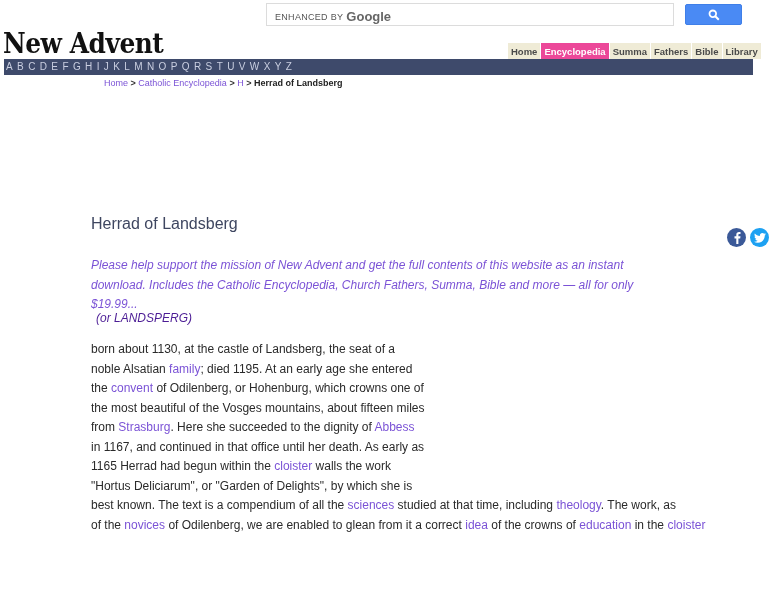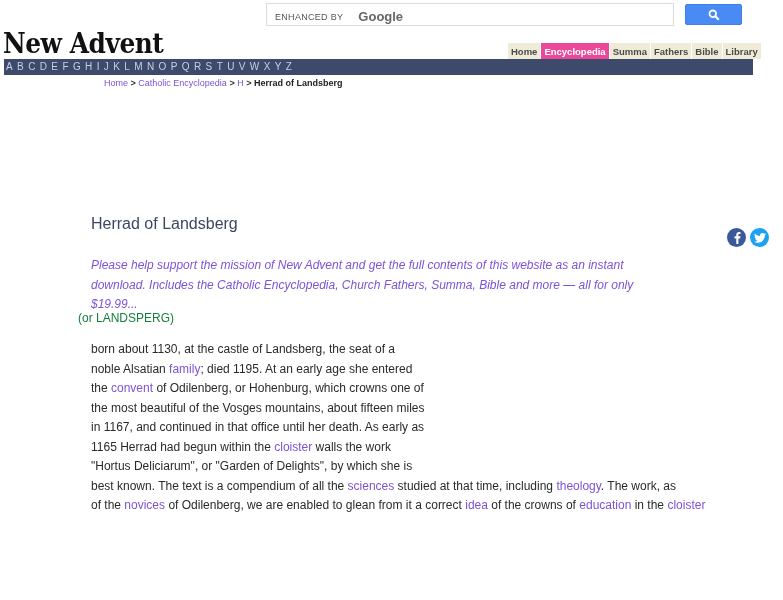--- a/index.html
+++ b/index.html
@@ -2,21 +2,21 @@
 <html><head>
 <meta charset="utf-8">
 <style>
   * { box-sizing: border-box; margin: 0; padding: 0; }
   html, body { width: 783px; height: 600px; overflow: hidden; background: #ffffff; }
   body { font-family: "Liberation Sans", sans-serif; color: #222; position: relative; }
 
   .search-wrap { position: absolute; left: 266px; top: 3px; width: 408px; height: 23px; border: 1px solid #dcdcdc; background: #fff; }
   .search-input { width: 100%; height: 100%; border: none; outline: none; background: transparent; padding-left: 8px; font-family: "Liberation Sans", sans-serif; font-size: 12px; }
   .search-placeholder { position: absolute; left: 8px; top: 4px; font-size: 9px; color: #555; letter-spacing: 0.3px; pointer-events: none; }
-  .search-placeholder .g { font-size: 13px; font-weight: bold; color: #666; letter-spacing: 0; margin-left: 15px; position: relative; top: 1px; }
+  .search-placeholder .g { font-size: 13px; font-weight: bold; color: #666; letter-spacing: 0; margin-left: 3px; position: relative; top: 1px; }
   .search-button { position: absolute; left: 685px; top: 4px; width: 57px; height: 21px; background: #4a8af4; border: 1px solid #3f7fe8; border-radius: 2px; display: flex; align-items: center; justify-content: center; cursor: pointer; }
 
   .logo { position: absolute; left: 3px; top: 28px; font-family: "DejaVu Serif", serif; font-weight: bold; font-size: 27px; color: #111; letter-spacing: -0.5px; line-height: 32px; transform: scaleX(0.92); transform-origin: left; }
 
   .topnav { position: absolute; left: 507px; top: 43px; display: flex; height: 16px; }
   .topnav a { display: block; padding: 1px 3px 0 3px; font-size: 9.5px; font-weight: bold; color: #4a4a4a; background: #efebd6; border-left: 1px solid #fff; text-decoration: none; line-height: 15px; }
   .topnav a.active { background: #ec4899; color: #fff; }
 
   .alphabar { position: absolute; left: 4px; top: 59px; width: 749px; height: 16px; background: #3e4a6b; display: flex; align-items: center; padding-left: 2px; }
   .alphabar a { color: #c9cee0; font-size: 10px; text-decoration: none; margin-right: 4.2px; line-height: 16px; letter-spacing: 0.2px; }
@@ -29,21 +29,21 @@
   .page-title { position: absolute; left: 91px; top: 215px; font-size: 16px; color: #3e4660; font-weight: normal; }
 
   .social { position: absolute; left: 727px; top: 228px; display: flex; gap: 4px; }
   .social .circle { width: 19px; height: 19px; border-radius: 50%; display: flex; align-items: center; justify-content: center; cursor: pointer; }
   .fb { background: #3b5998; }
   .tw { background: #1da1f2; }
 
   .promo { position: absolute; left: 91px; top: 256px; width: 580px; font-size: 12px; font-style: italic; color: #7b53d6; line-height: 19.5px; }
   .promo a { color: #7b53d6; font-weight: normal; text-decoration: none; }
 
-  .alt-name { position: absolute; left: 78px; top: 311px; font-size: 12px; color: #15803d; }
+  .alt-name { position: absolute; left: 96px; top: 311px; font-size: 12px; color: #4c1d95; font-style: italic; }
 
   .article { position: absolute; left: 91px; top: 340px; font-size: 12px; line-height: 19.5px; color: #2a2a2a; }
   .article .line { white-space: nowrap; height: 19.5px; }
   .article a { color: #7b53d6; text-decoration: none; }
 </style>
 </head>
 <body>
 
 <div class="search-wrap">
   <input class="search-input" type="text" value="" style="">
@@ -126,18 +126,19 @@
   <span>download. Includes the Catholic Encyclopedia, Church Fathers, Summa, Bible and more — all for only $19.99...</span>
 </div>
 
 <p class="alt-name">(or LANDSPERG)</p>
 
 <div class="article" id="article">
     <div class="line"><span>born about 1130, at the castle of Landsberg, the seat of a</span></div>
     <div class="line"><span>noble Alsatian </span><a>family</a><span>; died 1195. At an early age she entered</span></div>
     <div class="line"><span>the </span><a>convent</a><span> of Odilenberg, or Hohenburg, which crowns one of</span></div>
     <div class="line"><span>the most beautiful of the Vosges mountains, about fifteen miles</span></div>
+    <div class="line"><span>from </span><a>Strasburg</a><span>. Here she succeeded to the dignity of </span><a>Abbess</a></div>
     <div class="line"><span>in 1167, and continued in that office until her death. As early as</span></div>
     <div class="line"><span>1165 Herrad had begun within the </span><a>cloister</a><span> walls the work</span></div>
     <div class="line"><span>"Hortus Deliciarum", or "Garden of Delights", by which she is</span></div>
     <div class="line"><span>best known. The text is a compendium of all the </span><a>sciences</a><span> studied at that time, including </span><a>theology</a><span>. The work, as</span></div>
     <div class="line"><span>of the </span><a>novices</a><span> of Odilenberg, we are enabled to glean from it a correct </span><a>idea</a><span> of the crowns of </span><a>education</a><span> in the </span><a>cloister</a></div>
   </div>
 
 </body></html>

